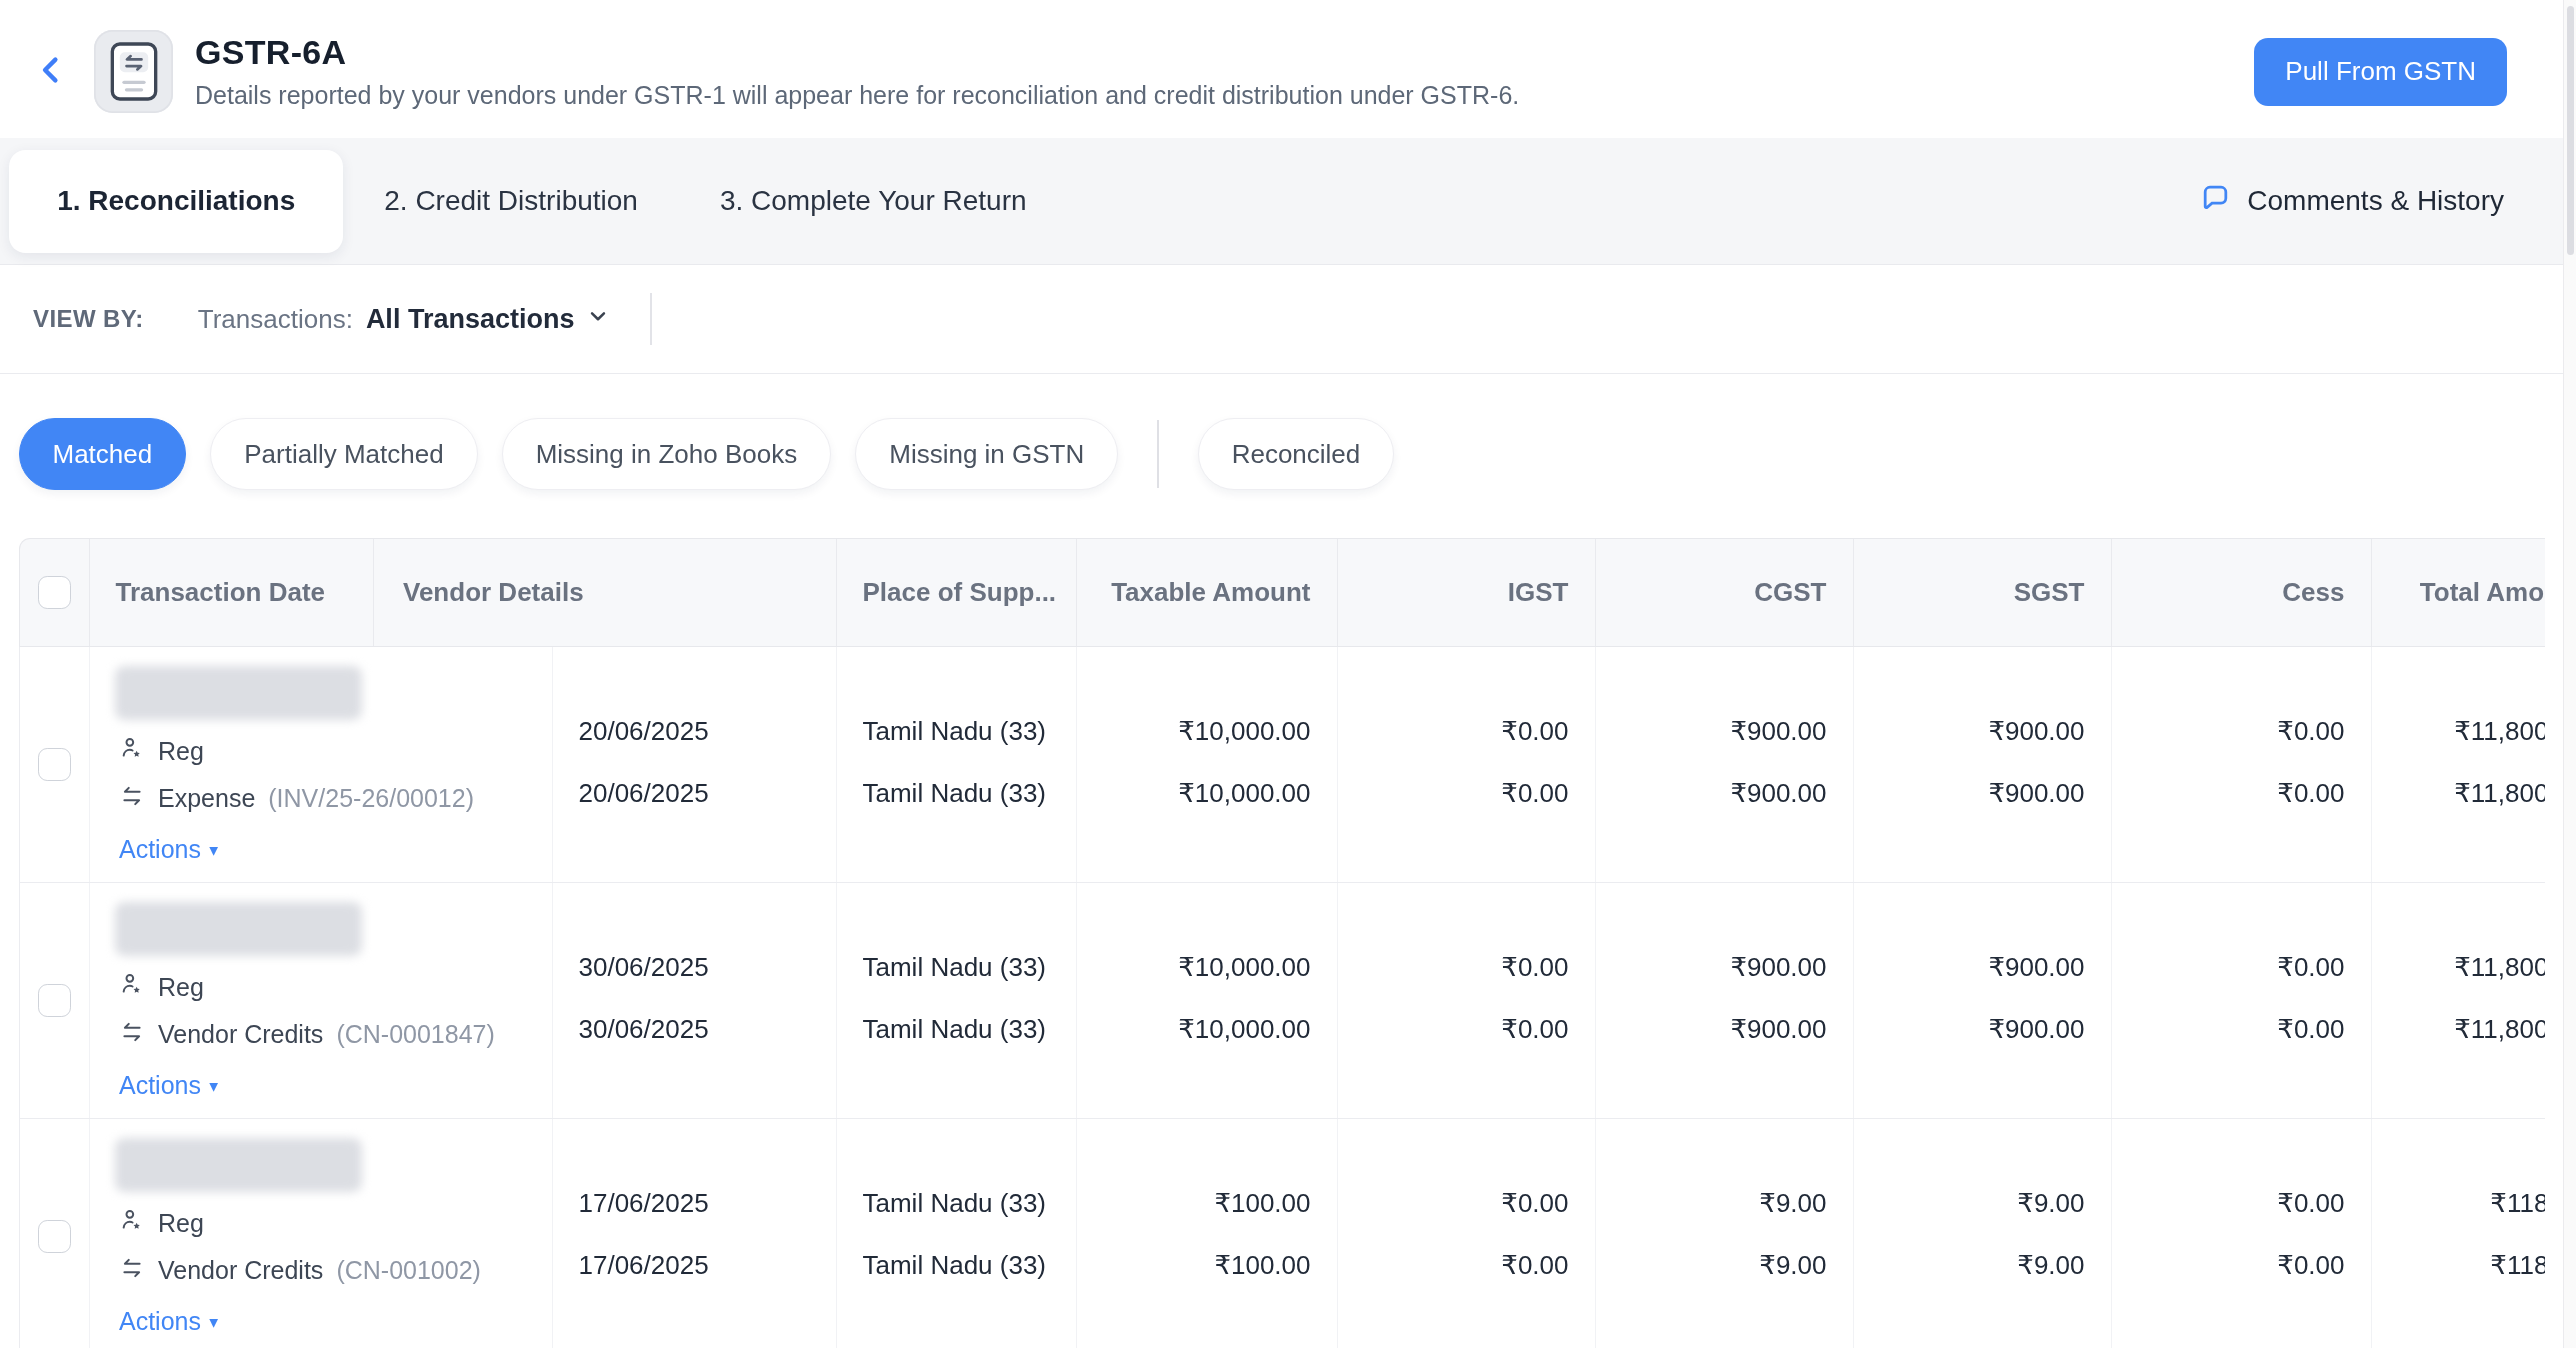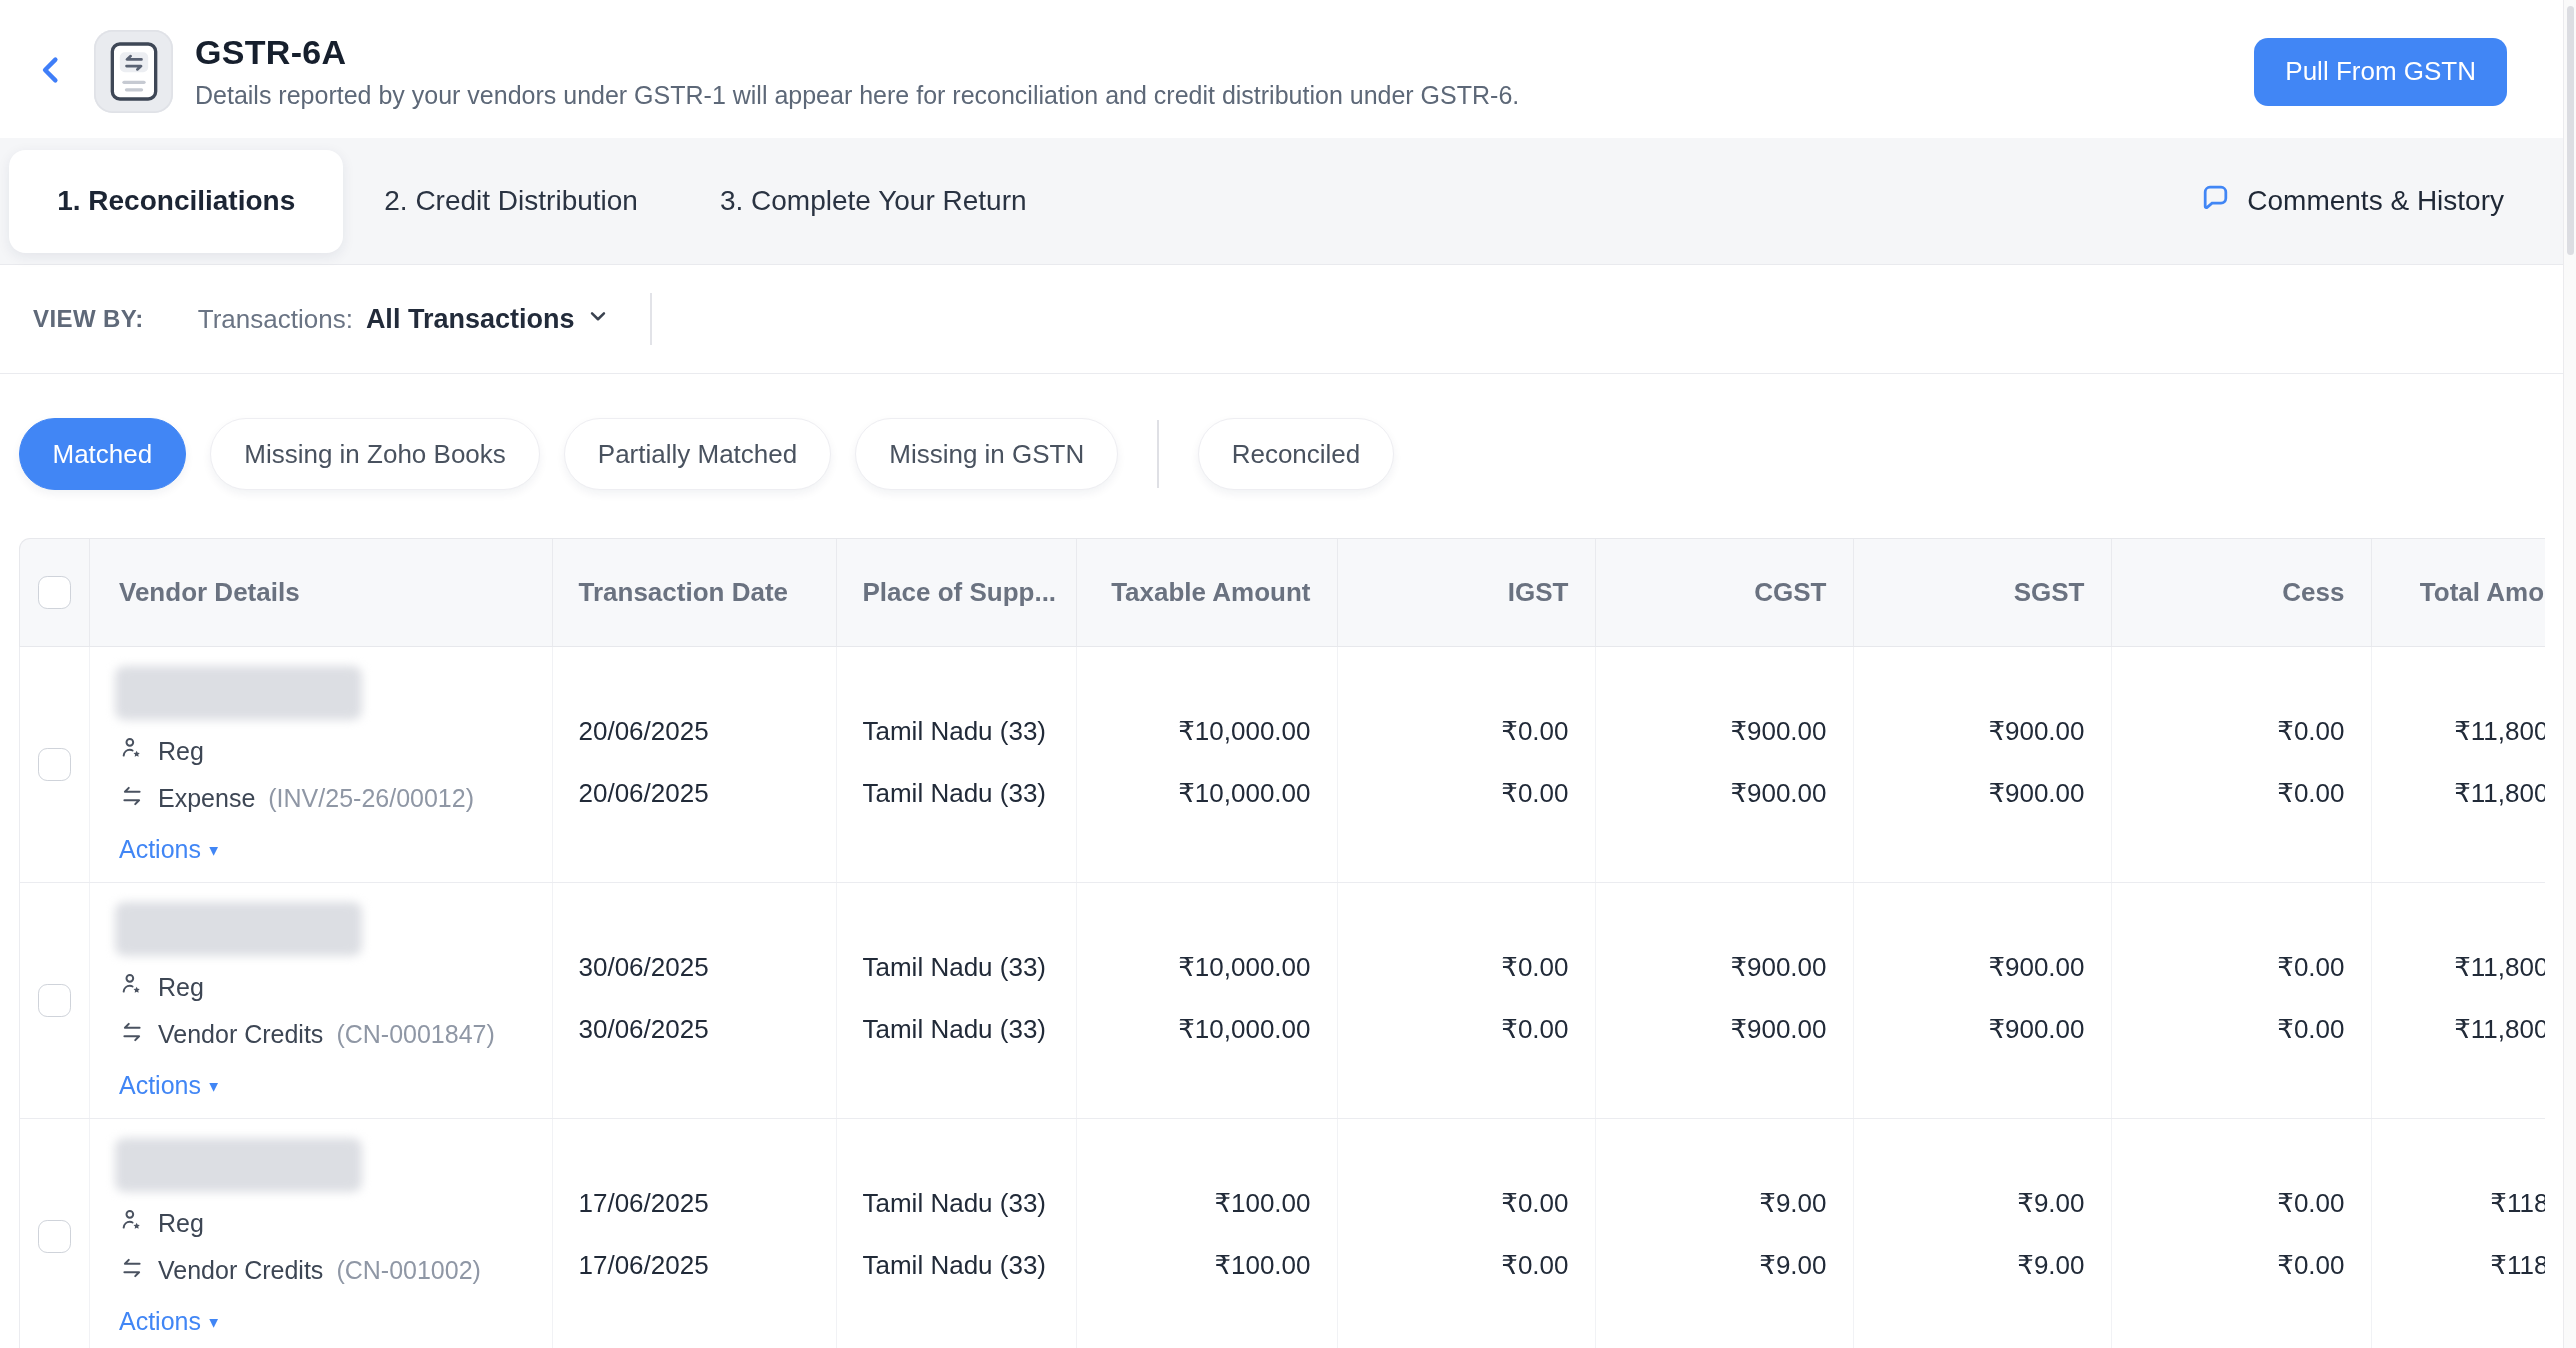--- a/index.html
+++ b/index.html
@@ -118,35 +118,35 @@
       <svg viewBox="0 0 24 24" width="26" height="26" fill="none" stroke="#3a424f" stroke-width="2.3" stroke-linecap="round" stroke-linejoin="round">
           <path d="M6.5 9.5 12 15l5.5-5.5"></path>
         </svg>
     </span>
   </span>
   <span class="vdivider"></span>
 </div>
 
 <div class="pills" id="pills">
     <span class="pill active">Matched</span>
+    <span class="pill">Partially Matched</span>
     <span class="pill">Missing in Zoho Books</span>
-    <span class="pill">Partially Matched</span>
     <span class="pill">Missing in GSTN</span>
     <span class="pill-divider"></span>
     <span class="pill">Reconciled</span>
   </div>
 
 <div class="table-wrap">
   <div class="gtable">
     <div class="thead" id="thead">
         <div class="ccell">
           <div class="checkbox"></div>
         </div>
+        <div class="hcell" style="width: 284px;">Transaction Date</div>
         <div class="hcell" style="width: 463px; padding-left: 29.5px;">Vendor Details</div>
-        <div class="hcell" style="width: 284px;">Transaction Date</div>
         <div class="hcell" style="width: 240px;">Place of Supp...</div>
         <div class="hcell right" style="width: 261px;">Taxable Amount</div>
         <div class="hcell right" style="width: 258px;">IGST</div>
         <div class="hcell right" style="width: 258px;">CGST</div>
         <div class="hcell right" style="width: 258px;">SGST</div>
         <div class="hcell right" style="width: 260px;">Cess</div>
         <div class="hcell right" style="width: 240px;">Total Amount</div>
       </div>
     <div id="tbody">
         <div class="trow">

